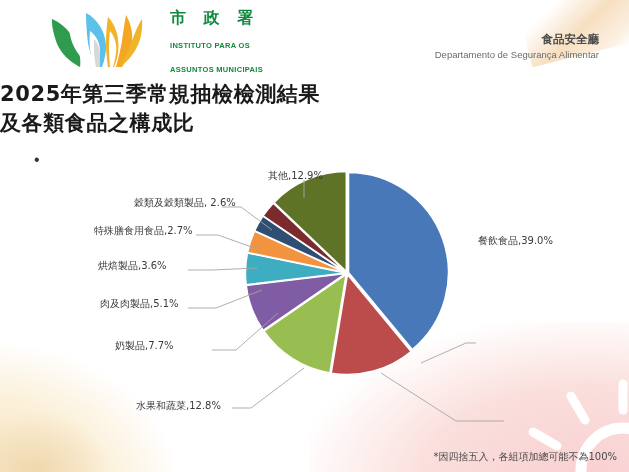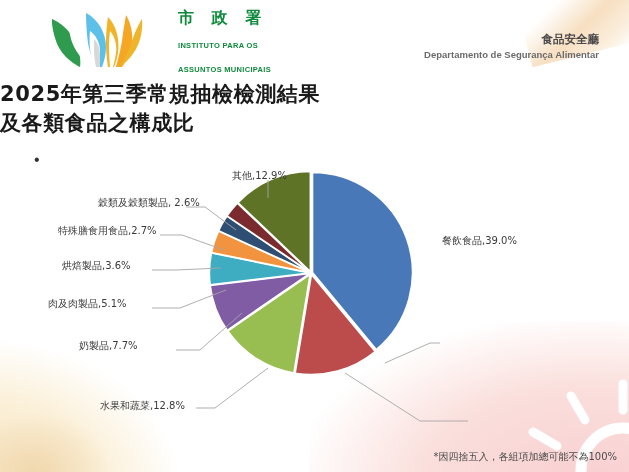--- a/index.html
+++ b/index.html
@@ -42,38 +42,38 @@
     background:linear-gradient(150deg, rgba(250,224,196,0) 30%, #f7dfc1 58%, #fbeedd 80%, rgba(255,255,255,0) 95%);
     transform:rotate(-14deg);
     z-index:0;
   }
 
   
   #header { position:relative; z-index:3; height:72px; }
 
   #logo-block {
     position:absolute; left:46px; top:6px;
-    display:flex; align-items:center; gap:20px;
+    display:flex; align-items:center; gap:12px;
   }
   #logo-mark { width:112px; height:62px; display:block; }
   #logo-text { line-height:1; padding-top:4px; }
   #logo-cn {
     font-size:16px; font-weight:bold; color:#0f8a3c;
     letter-spacing:6px; font-family:"DejaVu Sans",sans-serif;
   }
   #logo-pt1,#logo-pt2 {
     font-size:7.5px; font-weight:bold; color:#0f8a3c;
     letter-spacing:.3px; margin-top:16px;
   }
 
   #dept-block {
     position:absolute; right:30px; top:32px; text-align:right;
   }
   #dept-cn { font-size:11.5px; font-weight:bold; color:#4a4a4a; font-family:Liberation Serif, serif; }
-  #dept-pt { font-size:9.5px; color:#6b6b6b; margin-top:2px;font-weight:bold; }
+  #dept-pt { font-size:9.5px; color:#6b6b6b; margin-top:2px; }
 
   
   #title-wrap {
     position:relative; z-index:3;
     text-align:left; margin-top:8px;
   }
   .title-line {
     font-family:"DejaVu Sans",sans-serif;
     font-size:21px; font-weight:bold; color:#1a1a1a;
     letter-spacing:.6px; line-height:1.38;
@@ -84,21 +84,21 @@
     margin:14px 0 0 34px;
     display:flex; align-items:baseline; gap:18px;
   }
   #bullet-dot { font-size:16px; color:#333; line-height:1; }
   #bullet-text {
     font-family:"DejaVu Sans",sans-serif;
     font-size:13.5px; color:#1f1f1f; letter-spacing:.2px;
   }
 
   
-  #chart-area { position:relative; z-index:2; height:290px; }
+  #chart-area { position:relative; z-index:2; height:290px;margin-left:36px; }
   #pie-svg { position:absolute; left:0; top:0; }
 
   .lbl {
     position:absolute;
     font-family:"DejaVu Sans",sans-serif;
     font-size:10px; color:#3a3a3a;
     white-space:nowrap; line-height:1.2;
   }
 
   #footnote {
@@ -187,19 +187,19 @@
         <path d="M 224 82 L 182 67 L 160 67"></path>
         <path d="M 236 62 L 205 39 L 186 39"></path>
         <path d="M 268 30 L 268 14 L 268 12"></path>
       </g>
   </svg>
 
   <div class="lbl" style="left:232px; top:2px;">其他,12.9%</div>
   <div class="lbl" style="left:98px;  top:29px;">穀類及穀類製品, 2.6%</div>
   <div class="lbl" style="left:58px;  top:57px;">特殊膳食用食品,2.7%</div>
   <div class="lbl" style="left:62px;  top:92px;">烘焙製品,3.6%</div>
-  <div class="lbl" style="left:48px;  top:130px;text-align:center;">肉及肉製品,5.1%</div>
+  <div class="lbl" style="left:64px;  top:130px;text-align:center;">肉及肉製品,5.1%</div>
   <div class="lbl" style="left:79px;  top:172px;">奶製品,7.7%</div>
   <div class="lbl" style="left:100px; top:232px;">水果和蔬菜,12.8%</div>
   <div class="lbl" style="left:442px; top:67px;">餐飲食品,39.0%</div>
 </div>
 
 <div id="footnote">*因四捨五入，各組項加總可能不為100%</div>
 
 </body></html>

